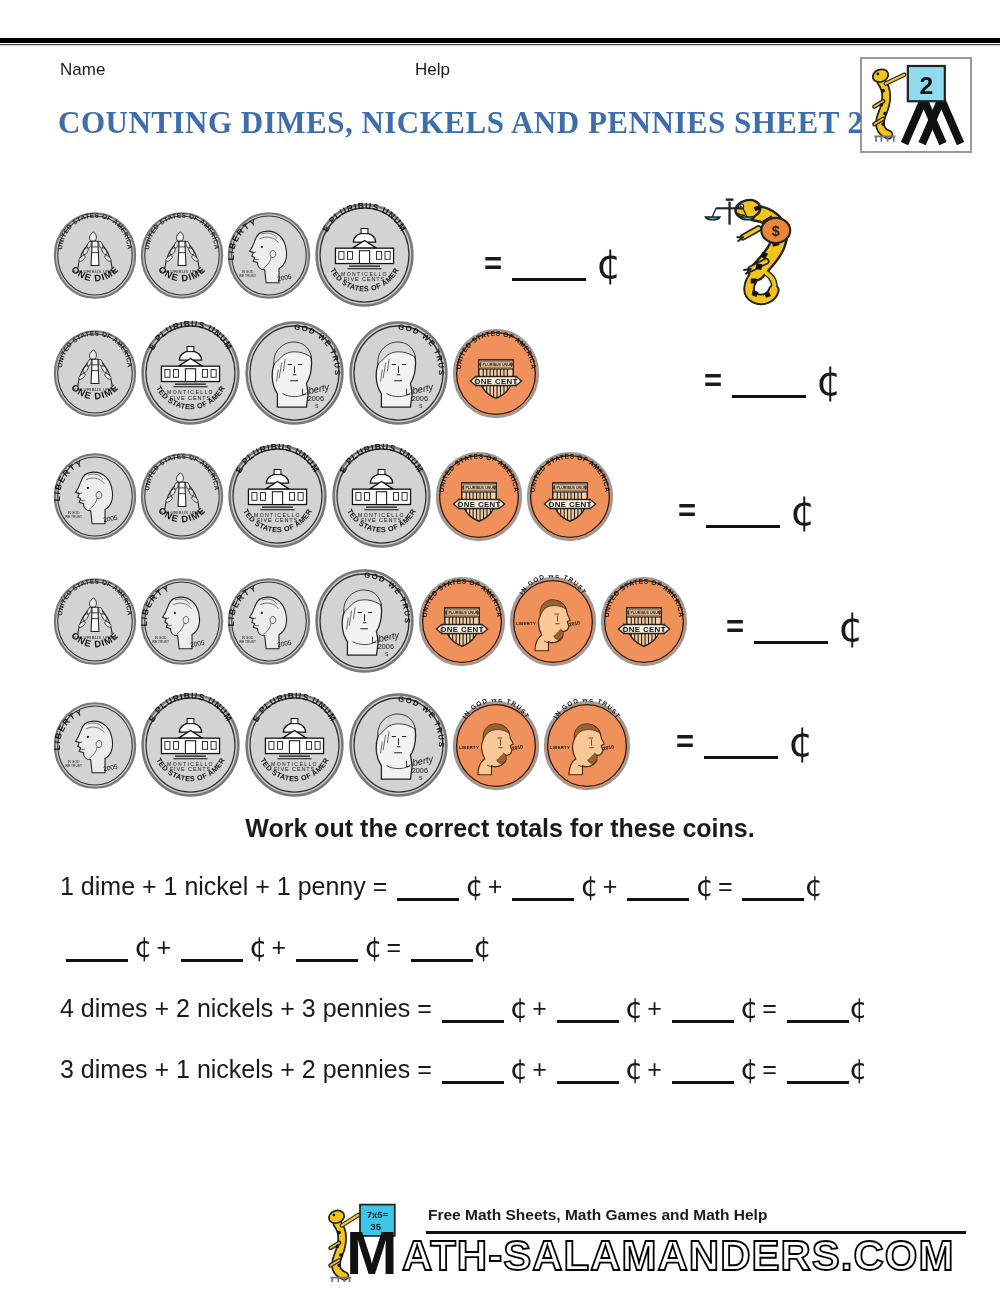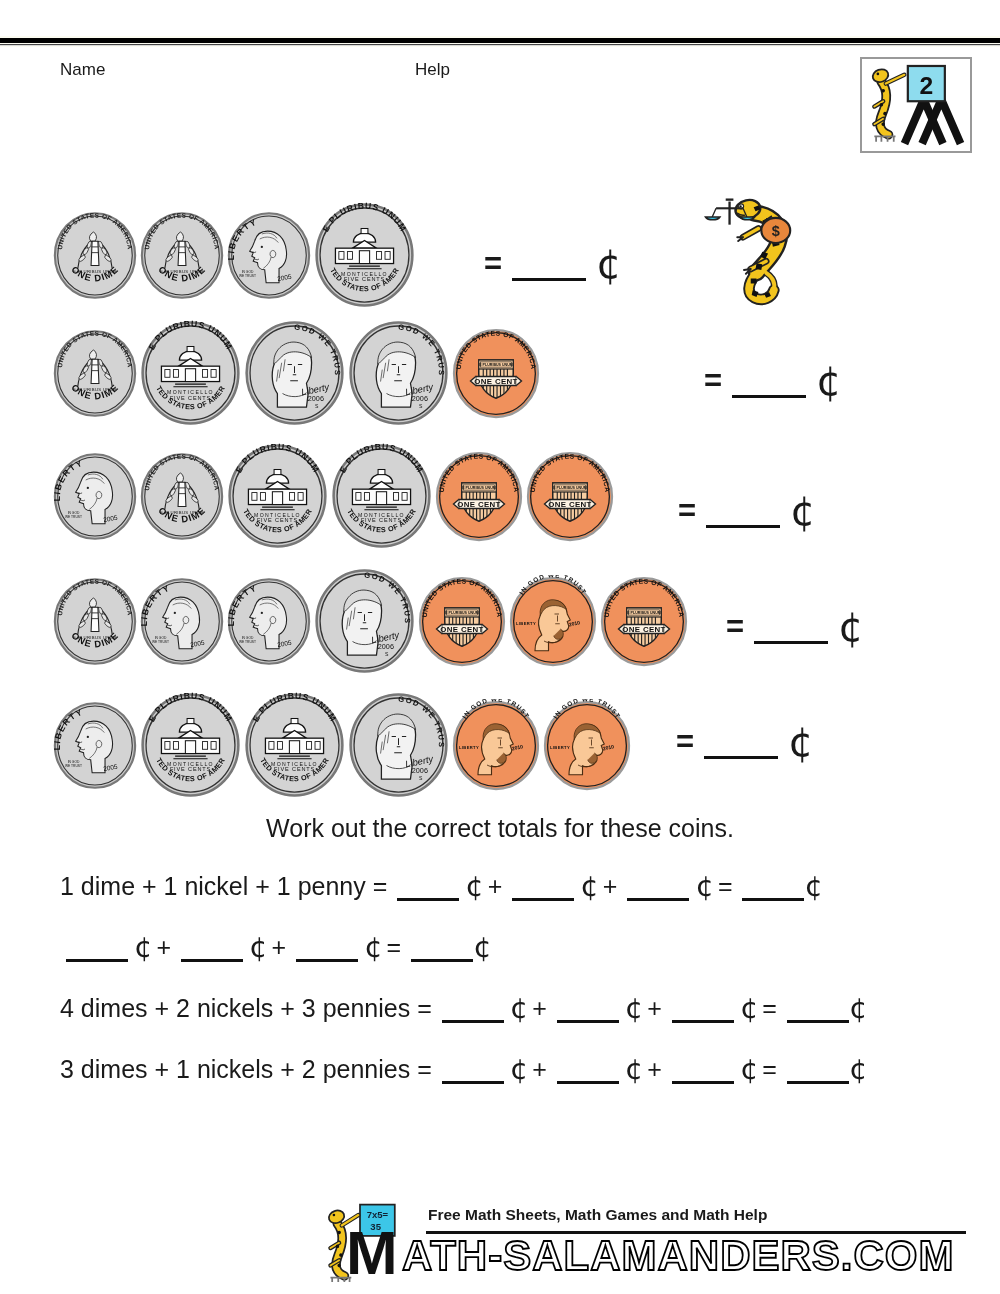--- a/index.html
+++ b/index.html
@@ -36,21 +36,21 @@
   #row4{top:568px;height:106px;}
   #row5{top:692px;height:106px;}
   #eq1{left:484px;top:244px;}
   #eq2{left:704px;top:361px;}
   #eq3{left:678px;top:491px;}
   #eq4{left:726px;top:607px;}
   #eq5{left:676px;top:722px;}
 
   .salamander-money{position:absolute;left:700px;top:190px;width:140px;height:130px;}
 
-  .totals-heading{position:absolute;left:0;top:814px;width:1000px;text-align:center;font-size:25px;}
+  .totals-heading{position:absolute;left:0;top:814px;width:1000px;text-align:center;font-size:25px;font-weight:bold;}
 
   .problem{position:absolute;left:60px;width:920px;display:flex;align-items:flex-end;font-size:25px;white-space:nowrap;}
   .problem .p-blank{display:inline-block;width:62px;height:25px;border-bottom:3px solid #111;margin:0 6px;}
   .problem .p-cent{font-size:29px;font-family:"DejaVu Sans", sans-serif;line-height:.95;}
   .problem .p-op{margin:0 4px;}
   .problem .p-label{margin-right:4px;text-align:center;}
   #prob1{top:872px;} #prob2{top:933px;} #prob3{top:994px;} #prob4{top:1055px;}
 
   .footer{position:absolute;left:320px;top:1198px;width:670px;height:90px;}
   .footer .foot-sala{position:absolute;left:0;top:2px;width:80px;height:84px;}
@@ -208,20 +208,21 @@
         <path d="M 27,26 L 48,16" stroke="#222" stroke-width="5" stroke-linecap="round"></path>
         <path d="M 27,26 L 48,16" stroke="#f2c41d" stroke-width="2.5" stroke-linecap="round"></path>
         <path d="M 24,46 l-10,6 M 24,66 l-10,6" stroke="#222" stroke-width="5" stroke-linecap="round"></path>
         <path d="M 24,46 l-10,6 M 24,66 l-10,6" stroke="#f2c41d" stroke-width="2" stroke-linecap="round"></path>
         <path d="M 24,36 a2,2 0 1 1 .1,0 M 22,52 a2,2 0 1 1 .1,0 M 26,62 a2,2 0 1 1 .1,0 M 24,74 a2,2 0 1 1 .1,0" fill="#111"></path>
         <path d="M 14,86 h24 M 16,86 v6 M 36,86 v6 M 22,86 v6 M 29,86 v6" stroke="#777" stroke-width="2" fill="none"></path>
       </g>
     </svg>
   </div>
 
+  <div class="sheet-title">COUNTING DIMES, NICKELS AND PENNIES SHEET 2</div>
 
   <div class="coin-row" id="row1">
       <div class="coins">
         <svg class="coin dime-back" viewBox="0 0 120 124">
           <use href="#sym-dime-back" xlink:href="#sym-dime-back"></use>
         </svg>
         <svg class="coin dime-back" viewBox="0 0 120 124">
           <use href="#sym-dime-back" xlink:href="#sym-dime-back"></use>
         </svg>
         <svg class="coin dime-front" viewBox="0 0 120 124">

